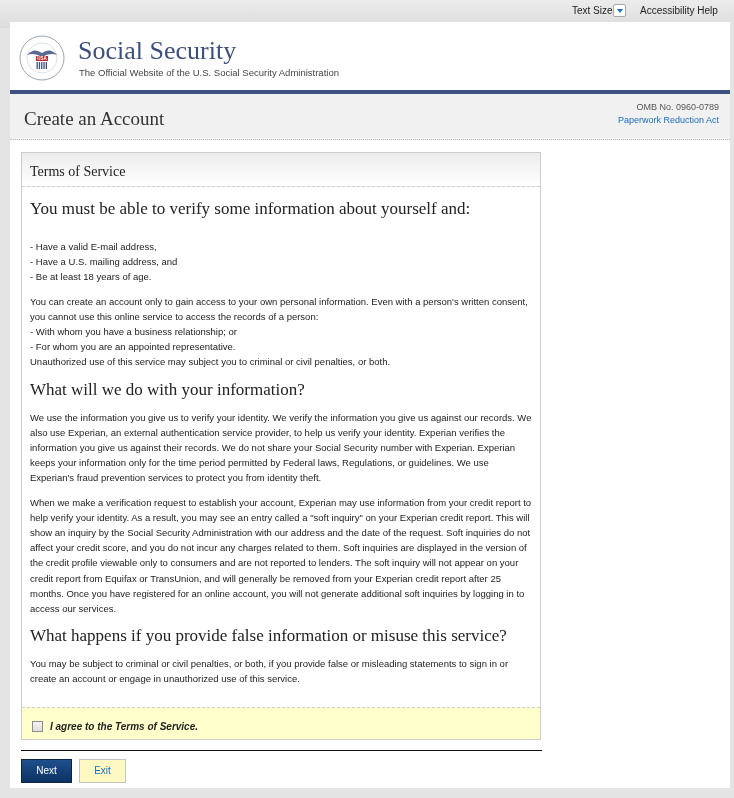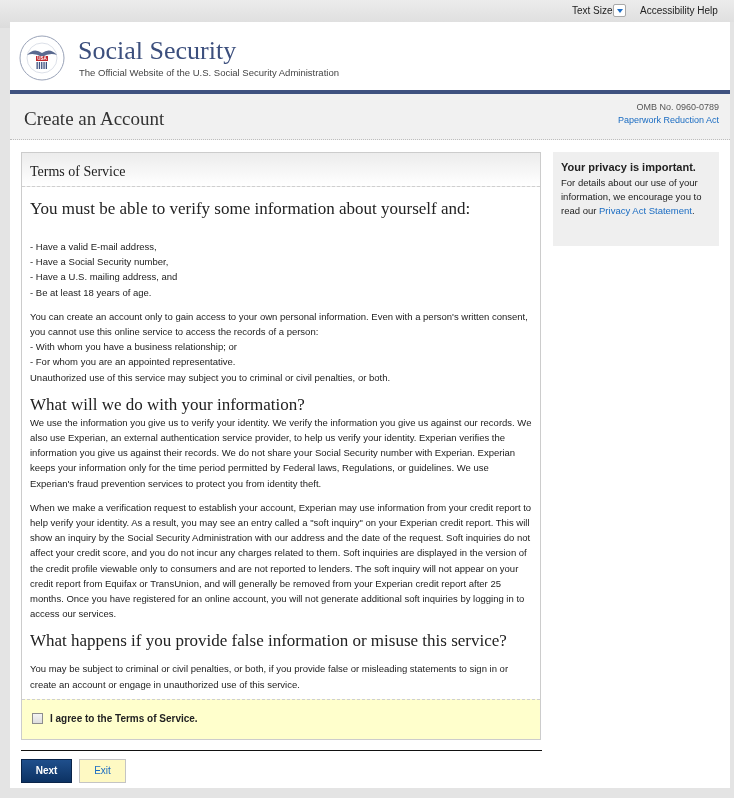--- a/index.html
+++ b/index.html
@@ -80,37 +80,37 @@
   }
   .terms-body { padding: 0 8px; }
   .h2 {
     font-family: "Liberation Serif", serif; font-size: 17px; color: #222;
     font-weight: normal;
   }
   .p {
     font-size: 9.5px; line-height: 15.2px; color: #222;
   }
   .agree-row {
-    position: absolute; left: 0; bottom: 0; width: 518px; height: 40px;
-    background: #ffffcc; border-top: 1px dashed #cfcfcf;
+    position: absolute; left: 0; bottom: 0; width: 518px; height: 32px;
+    background: #ffffcc; border-top: 1px dashed #cfcfcf; font-style: italic;
   }
   .agree-checkbox {
     position: absolute; left: 10px; top: 13px; width: 11px; height: 11px;
     border: 1px solid #8d8d8d; background: linear-gradient(#f4f4f4, #dedede);
   }
   .agree-label {
     position: absolute; left: 28px; top: 13px; font-size: 10px; font-weight: bold; color: #222;
   }
   .divider {
     position: absolute; left: 11px; top: 728px; width: 521px; height: 1px; background: #111;
   }
   .btn-next {
     position: absolute; left: 11px; top: 737px; width: 51px; height: 24px;
     background: linear-gradient(#1f4f8c, #0c3263); border: 1px solid #0a2449;
-    color: #fff; font-size: 10px; font-weight: bold; text-align: center; line-height: 22px;
+    color: #fff; font-size: 10px; font-weight: normal; text-align: center; line-height: 22px;
   }
   .btn-exit {
     position: absolute; left: 69px; top: 737px; width: 47px; height: 24px;
     background: #fef9c3; border: 1px solid #c4c4c4;
     color: #1a6cc2; font-size: 10px; text-align: center; line-height: 22px;
   }
 
   
   .privacy-box {
     position: absolute; left: 543px; top: 130px; width: 166px; height: 94px;
@@ -162,48 +162,43 @@
   </div>
 
   <div class="terms-panel">
     <div class="terms-header">
       <span class="terms-header-title">Terms of Service</span>
     </div>
     <div class="terms-body">
       <h2 class="h2" style="margin-top:12px;margin-bottom:20px;">You must be able to verify some information about yourself and:</h2>
       <div class="p">
         <div>- Have a valid E-mail address,</div>
-        <div>- Have a Social Security number,</div>
         <div>- Have a U.S. mailing address, and</div>
         <div>- Be at least 18 years of age.</div>
       </div>
       <div class="p" style="margin-top:9px;">
         <div>You can create an account only to gain access to your own personal information. Even with a person's written consent, you cannot use this online service to access the records of a person:</div>
         <div>- With whom you have a business relationship; or</div>
         <div>- For whom you are an appointed representative.</div>
         <div>Unauthorized use of this service may subject you to criminal or civil penalties, or both.</div>
       </div>
 
-      <h2 class="h2" style="margin-top:10px;">What will we do with your information?</h2>
+      <h2 class="h2" style="margin-top:10px;margin-bottom:10px;">What will we do with your information?</h2>
       <div class="p">We use the information you give us to verify your identity. We verify the information you give us against our records. We also use Experian, an external authentication service provider, to help us verify your identity. Experian verifies the information you give us against their records. We do not share your Social Security number with Experian. Experian keeps your information only for the time period permitted by Federal laws, Regulations, or guidelines. We use Experian's fraud prevention services to protect you from identity theft.</div>
       <div class="p" style="margin-top:9px;">When we make a verification request to establish your account, Experian may use information from your credit report to help verify your identity. As a result, you may see an entry called a "soft inquiry" on your Experian credit report. This will show an inquiry by the Social Security Administration with our address and the date of the request. Soft inquiries do not affect your credit score, and you do not incur any charges related to them. Soft inquiries are displayed in the version of the credit profile viewable only to consumers and are not reported to lenders. The soft inquiry will not appear on your credit report from Equifax or TransUnion, and will generally be removed from your Experian credit report after 25 months. Once you have registered for an online account, you will not generate additional soft inquiries by logging in to access our services.</div>
 
       <h2 class="h2" style="margin-top:10px;margin-bottom:10px;">What happens if you provide false information or misuse this service?</h2>
       <div class="p">You may be subject to criminal or civil penalties, or both, if you provide false or misleading statements to sign in or create an account or engage in unauthorized use of this service.</div>
     </div>
 
     <div class="agree-row">
       <span class="agree-checkbox"></span>
       <span class="agree-label">I agree to the Terms of Service.</span>
     </div>
   </div>
 
   <div class="divider"></div>
   <div class="btn-next">Next</div>
   <div class="btn-exit">Exit</div>
 
-  <div class="privacy-box">
-    <div class="privacy-title">Your privacy is important.</div>
-    <div class="privacy-text"><span>For details about our use of your information, we encourage you to read our </span><span class="link">Privacy Act Statement</span><span>.</span></div>
-  </div>
 </div>
 
 <div class="scroll-strip"></div>
 
 </body></html>

